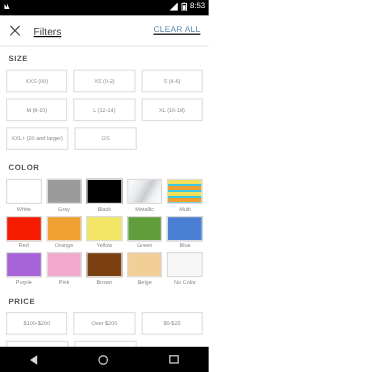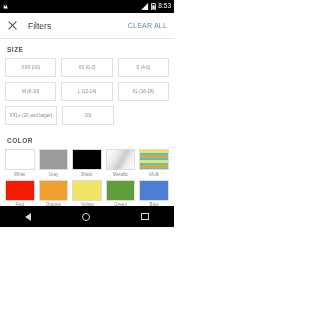--- a/index.html
+++ b/index.html
@@ -2,21 +2,21 @@
 <html><head>
 <meta charset="utf-8">
 <style>
   * { margin:0; padding:0; box-sizing:border-box; }
   html, body {
     width:174px; height:310px;
     background:#ffffff;
     font-family:"Liberation Sans", sans-serif;
     overflow:hidden;
   }
-  #app { position:relative; width:174px; height:227px; background:#fff; }
+  #app { position:relative; width:174px; height:310px; background:#fff;text-decoration:underline; }
 
   
   .statusbar {
     height:13px; background:#000; color:#fff;
     display:flex; align-items:center; justify-content:space-between;
     padding:0 3px; font-size:6px; line-height:1;
   }
   .sb-left { display:flex; align-items:center; gap:2px; }
   .sb-right { display:flex; align-items:center; gap:2px; }
   .sb-time { font-size:6.5px; letter-spacing:0; color:#fff; }

